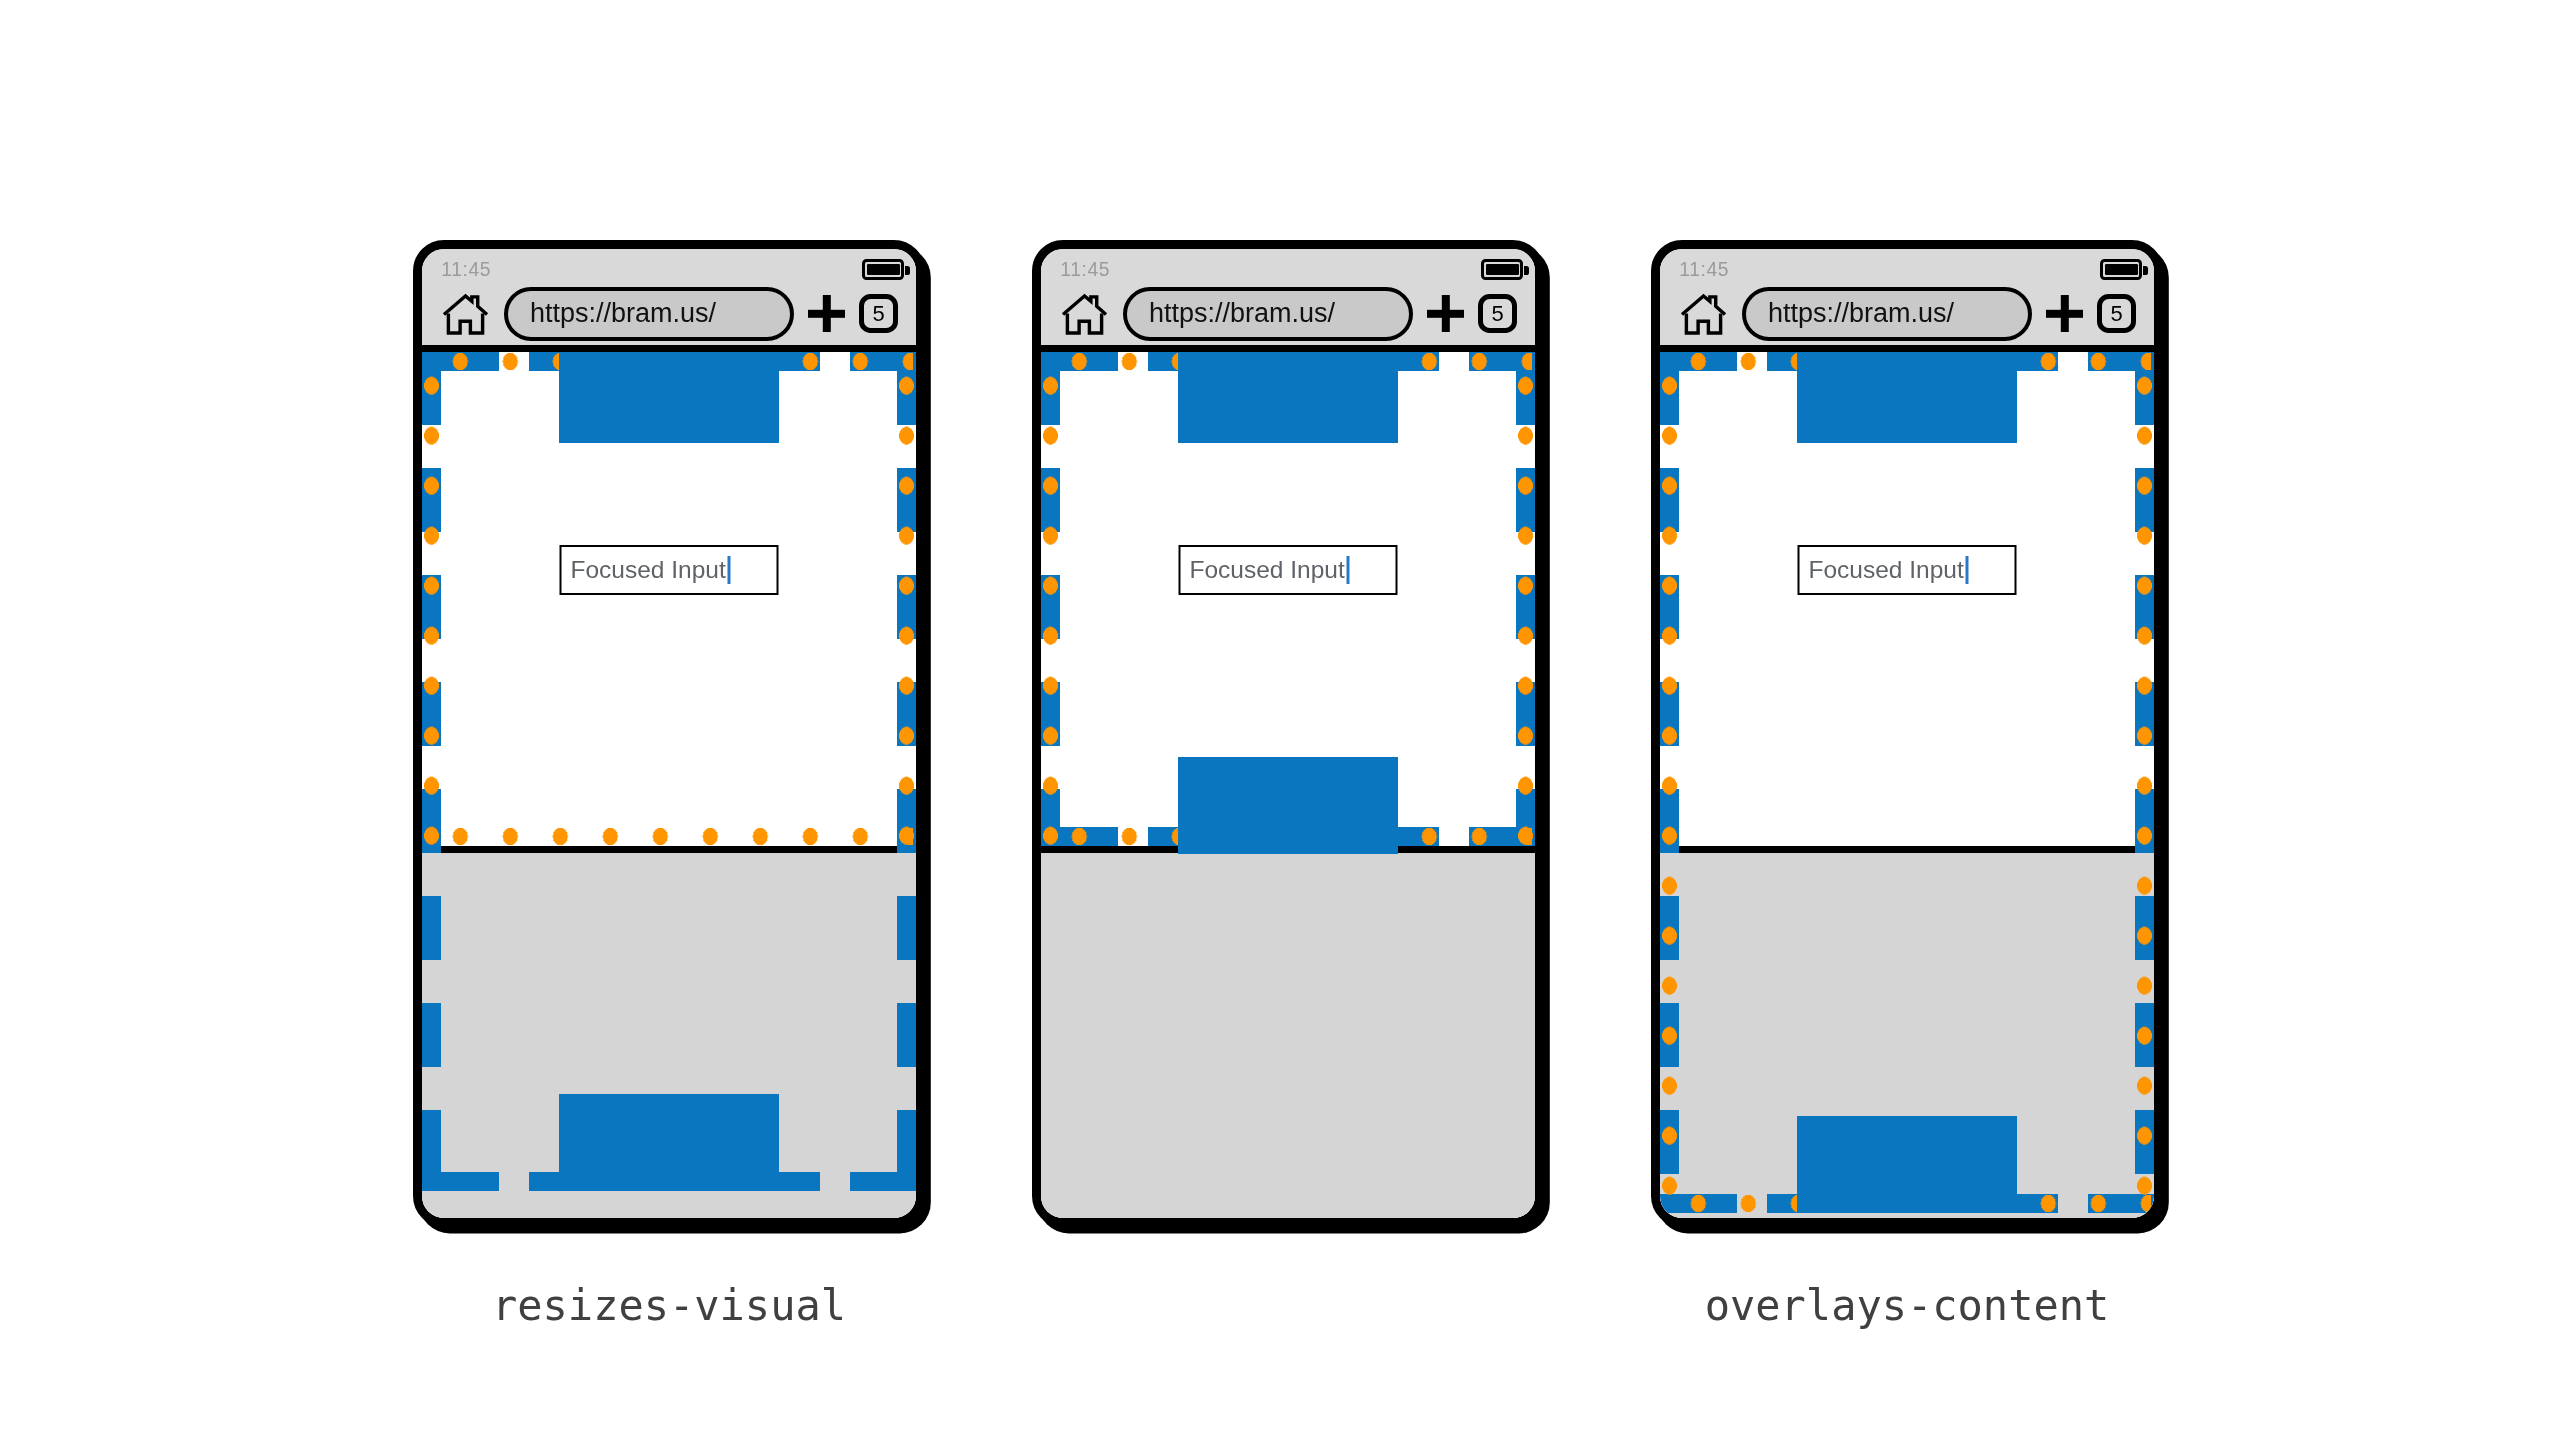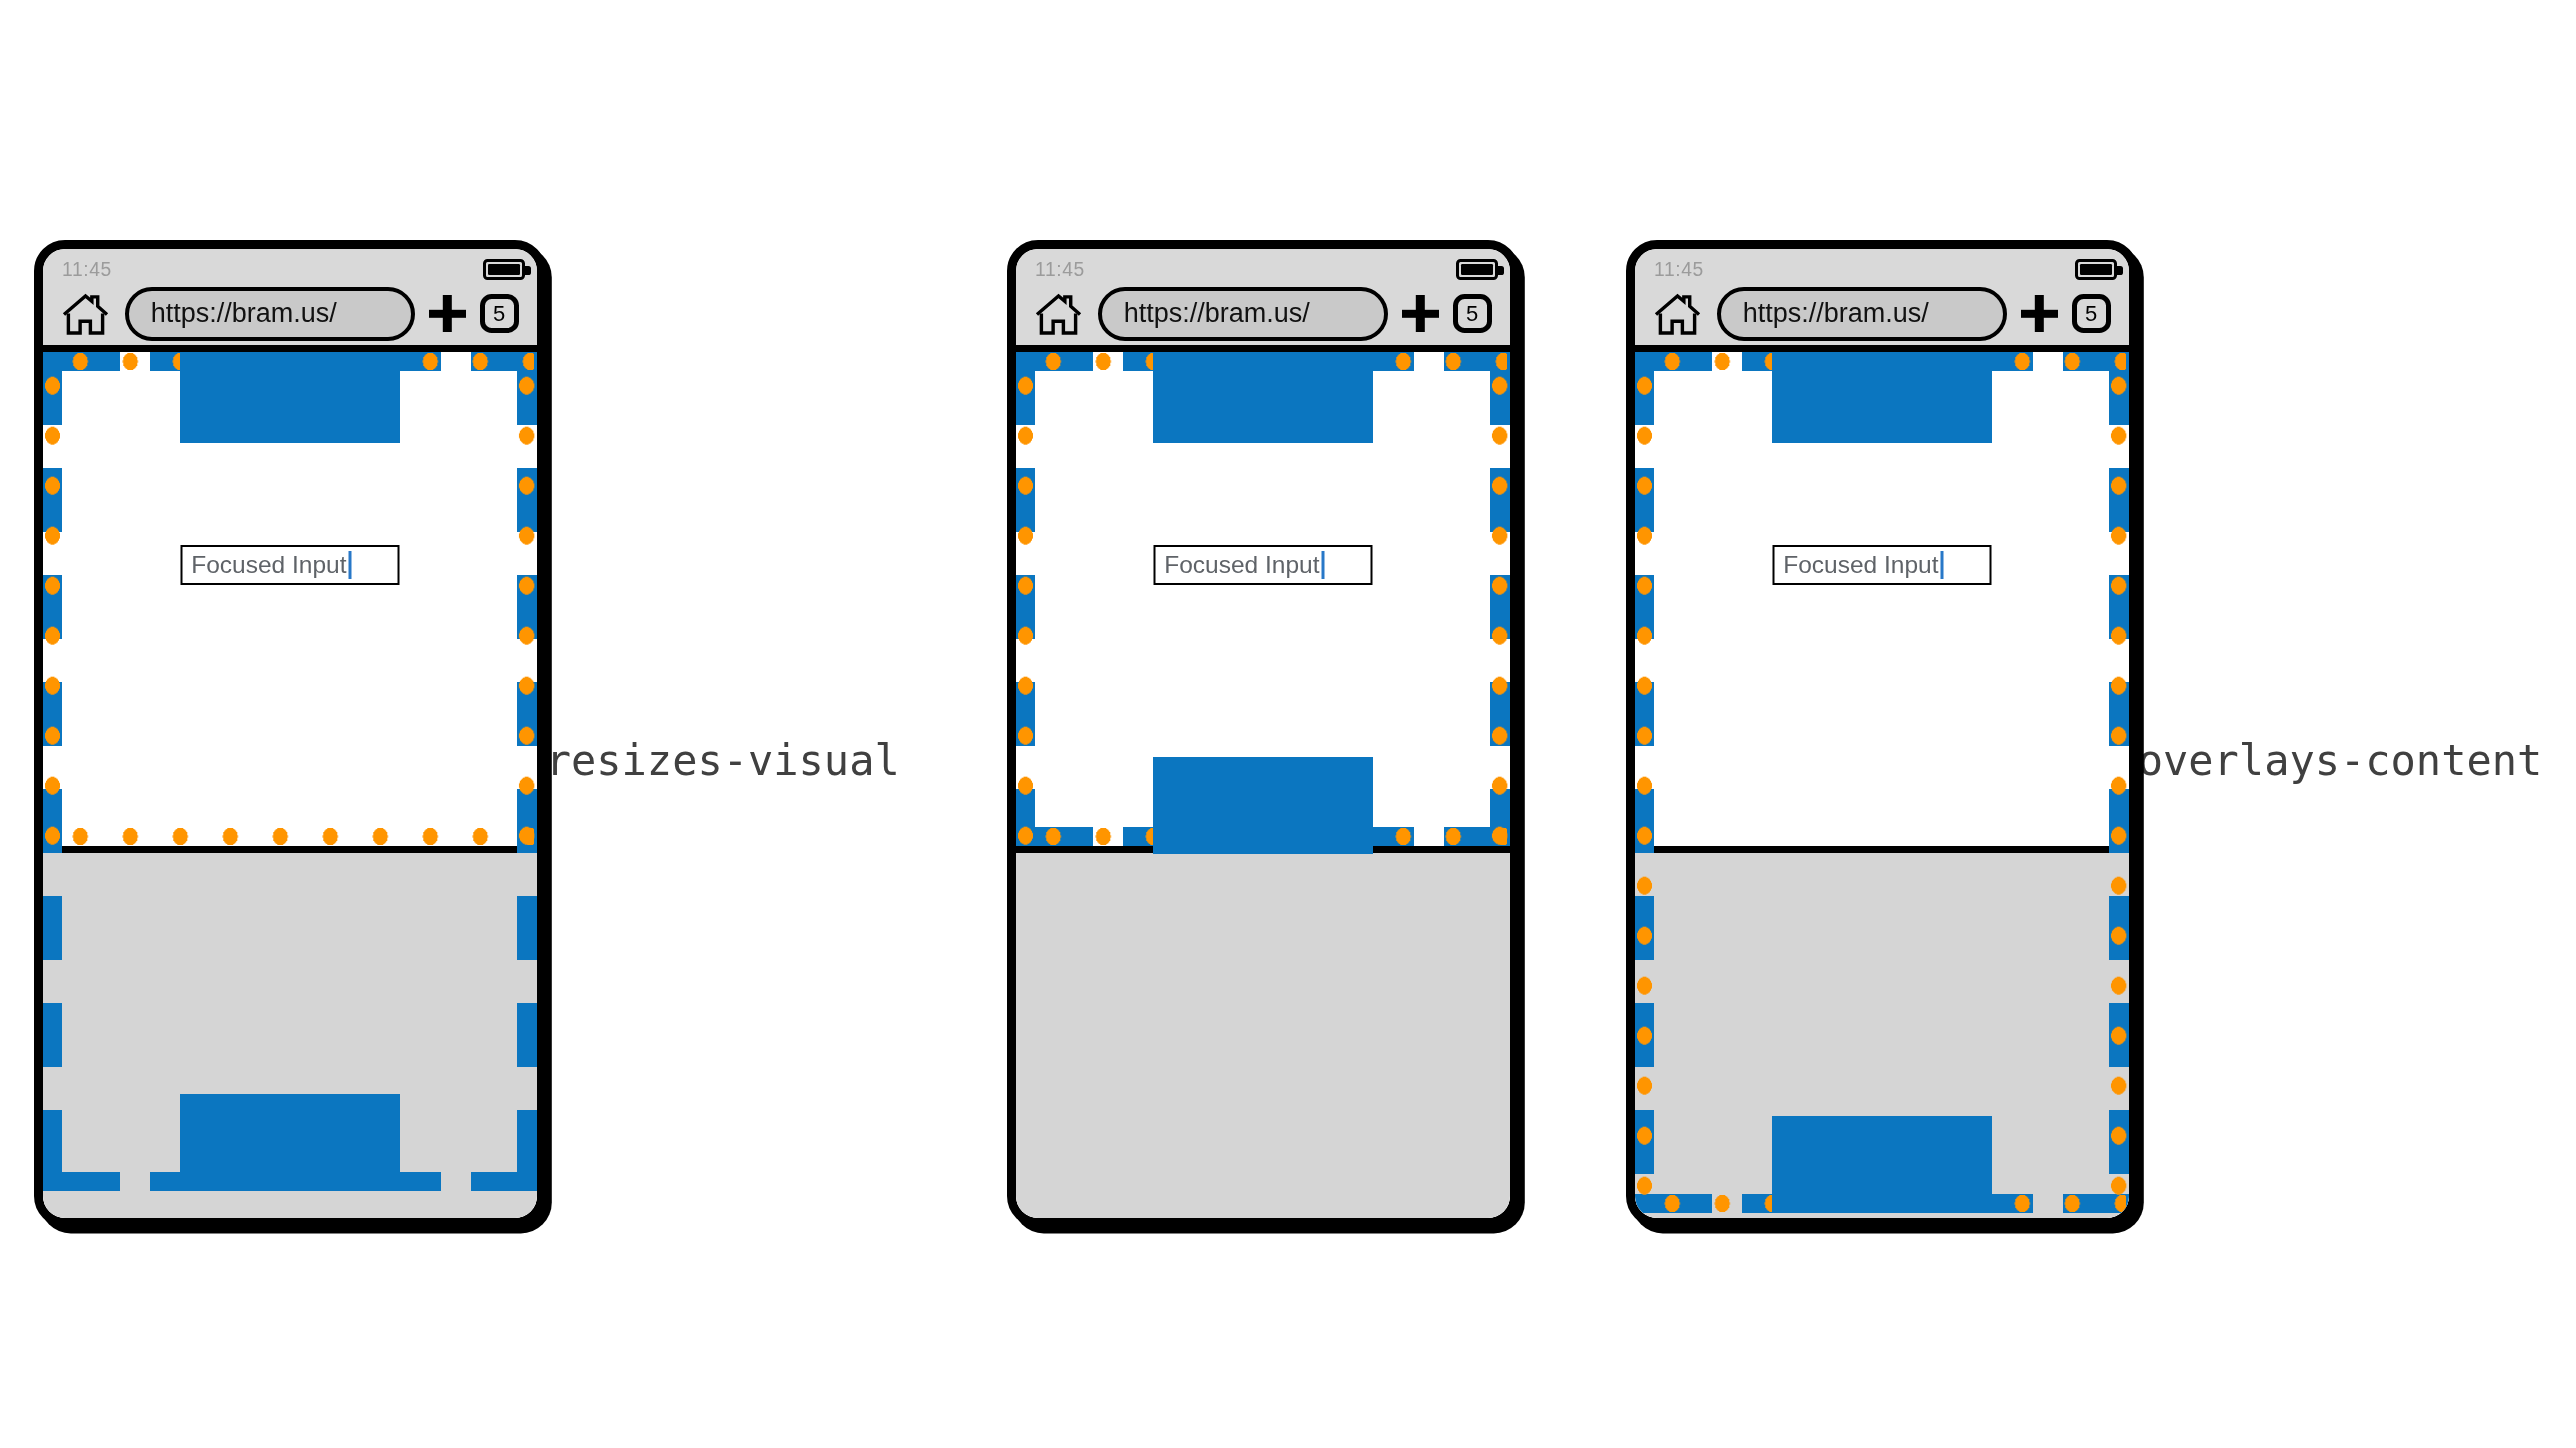--- a/index.html
+++ b/index.html
@@ -12,21 +12,21 @@
     --input-text-gray:#5f6368;
     --caret-blue:#2878c8;
     --outline-black:#000000;
     --page-bg:#ffffff;
   }
   *{box-sizing:border-box;margin:0;padding:0}
   html,body{width:2576px;height:1449px;background:var(--page-bg);overflow:hidden;
             font-family:"Liberation Sans",sans-serif}
   .figure{position:relative;width:2576px;height:1449px}
   .row{position:absolute;top:240px;left:0;right:0;display:flex;justify-content:center;gap:107px}
-  .col{display:flex;flex-direction:row;align-items:center}
+  .col{display:flex;flex-direction:column;align-items:center}
 
   
   .phone{position:relative;width:512px;height:987px;border:9px solid var(--outline-black);
          border-radius:31px;background:#fff;box-shadow:5.8px 6.4px 0 var(--outline-black);
          display:flex;flex-direction:column;overflow:hidden}
 
   
   .chrome{position:relative;height:103px;flex:0 0 103px;background:var(--chrome-gray);
           border-bottom:7px solid var(--outline-black);border-radius:20.6px 20.6px 0 0}
   .time{position:absolute;left:19.3px;top:10.3px;font-size:19.3px;color:var(--status-text-gray);
@@ -81,21 +81,21 @@
   .o-left{left:0}.o-right{right:0}
 
   
   .headerbar{position:absolute;top:0;left:50%;transform:translateX(-50%);
              width:220px;height:91px;background:var(--accent-blue);z-index:4}
   .footerbar{position:absolute;left:50%;transform:translateX(-50%);
              width:220px;height:97px;background:var(--accent-blue);z-index:4}
 
   
   .finput{position:absolute;top:193px;left:50%;transform:translateX(-50%);
-          width:219px;height:40px;background:#fff;border:2.6px solid var(--outline-black);
+          width:219px;height:50px;background:#fff;border:2.6px solid var(--outline-black);
           display:flex;align-items:center;padding-left:9px;z-index:5}
   .finput-text{font-size:24.5px;color:var(--input-text-gray)}
   .caret{width:3.2px;height:28px;margin-left:1.9px;background:var(--caret-blue)}
 
   
   .mode-resizes-visual   .lring{bottom:27px}
   .mode-resizes-visual   .vring{height:494px}
   .mode-resizes-visual   .footerbar{bottom:27px}
 
   .mode-resizes-content  .lring{height:494px}

